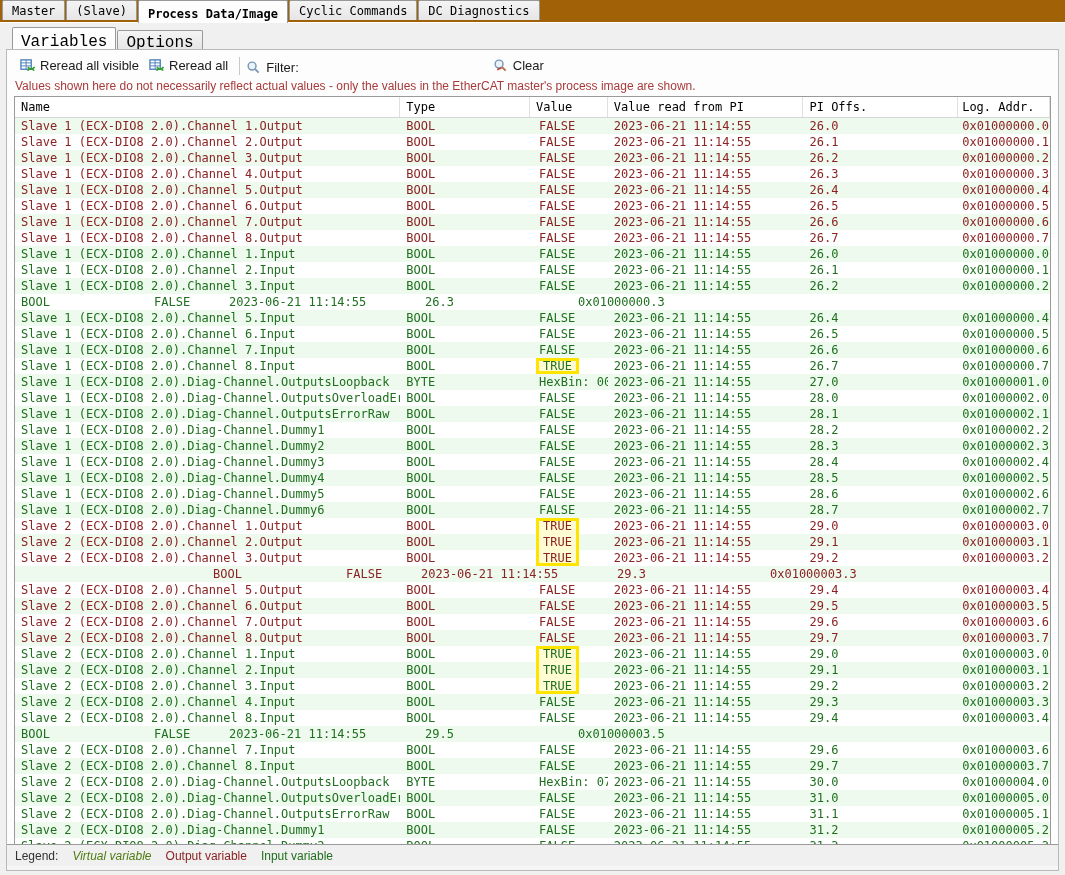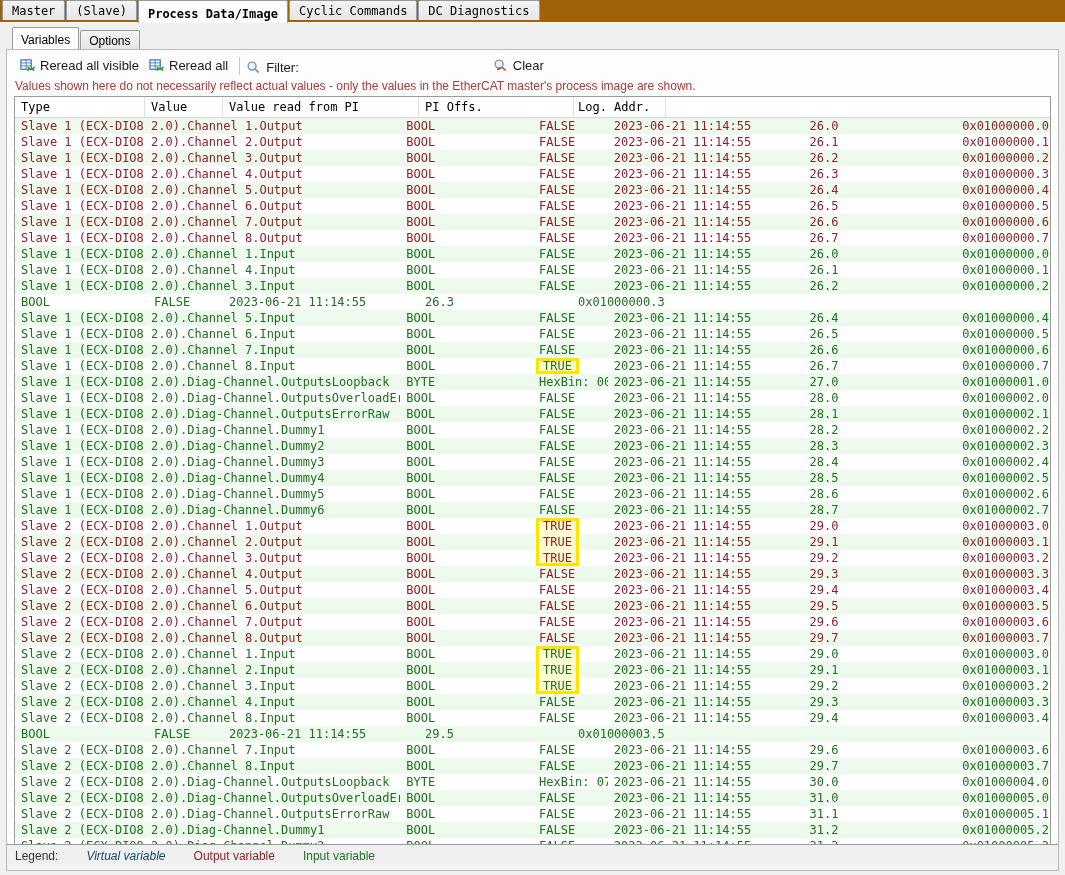--- a/index.html
+++ b/index.html
@@ -13,21 +13,21 @@
               background:linear-gradient(#f4f4f4,#e6e6e6);
               border:1px solid #999; border-bottom:none; border-radius:2px 2px 0 0;
               padding:3px 9px 2px 9px; margin-right:1px; height:20px; cursor:default;
               white-space:nowrap; }
   .main-tab.active { background:#fdfdfd; font-weight:bold; height:23px; padding-top:6px;
                      position:relative; z-index:2; }
 
   
   .sub-tab-wrap { background:#f0f0f0; padding:3px 0 0 12px; height:26px;
                   display:flex; align-items:flex-end; }
-  .sub-tab { font-family:Liberation Sans, sans-serif; font-size:12px; color:#000;
+  .sub-tab { font-family:Liberation Mono, monospace; font-size:16px; color:#000;
              background:linear-gradient(#f4f4f4,#e6e6e6);
              border:1px solid #999; border-bottom:none; border-radius:2px 2px 0 0;
              padding:3px 8px 2px 8px; margin-right:1px; height:19px; white-space:nowrap; }
   .sub-tab.active { background:#fdfdfd; height:22px; padding-top:5px; position:relative; z-index:2; }
 
   
   .panel { position:relative; margin:0 6px 0 6px; width:1053px; height:822px;
            background:#fdfdfd; border:1px solid #b9b9b9; display:flex; flex-direction:column; }
 
   .toolbar { display:flex; align-items:flex-end; height:27px; padding:2px 6px 2px 8px;
@@ -58,24 +58,24 @@
   .c-value{ width:78px;  }
   .c-pi   { width:196px; }
   .c-offs { width:155px; }
   .c-addr { width:92px; padding-left:4px; }
   .val-box { display:inline-block; min-width:40px; height:16px; padding:0 3px; }
   .hl { background:#fffbd2; border-left:3px solid #ffe400; border-right:3px solid #ffe400; padding:0 4px; }
   .hl-top { border-top:3px solid #ffe400; line-height:11px; }
   .hl-bot { border-bottom:3px solid #ffe400; }
 
   
-  .legend { display:flex; align-items:center; gap:28px; height:22px; background:#f0f0f0;
+  .legend { display:flex; align-items:center; gap:14px; height:22px; background:#f0f0f0;
             border-top:1px solid #9a9a9a; margin-top:-1px; padding-left:8px; font-size:12px; }
   .lg-label { color:#333; }
-  .lg-virtual { font-style:italic; color:#0c4a6e; }
+  .lg-virtual { font-style:italic; color:#4d7c0f; }
   .lg-output { color:#8b2323; }
   .lg-input { color:#1e701e; }
   .bottom-fill { flex:1; background:#f5f5f5; }
 </style>
 </head>
 <body>
 
 <div class="main-tabs">
     <div class="main-tab">Master</div>
     <div class="main-tab">(Slave)</div>
@@ -128,20 +128,21 @@
         <line x1="4.5" y1="12.5" x2="9" y2="10.5" stroke="#c23a2a" stroke-width="1.6"></line>
       </svg>
       <span>Clear</span>
     </div>
   </div>
 
   <div class="warning">Values shown here do not necessarily reflect actual values - only the values in the EtherCAT master's process image are shown.</div>
 
   <div class="grid">
     <div class="grid-header">
+        <div class="gh-cell c-name">Name</div>
         <div class="gh-cell c-type">Type</div>
         <div class="gh-cell c-value">Value</div>
         <div class="gh-cell c-pi">Value read from PI</div>
         <div class="gh-cell c-offs">PI Offs.</div>
         <div class="gh-cell c-addr">Log. Addr.</div>
       </div>
     <div class="grid-body">
         <div class="grid-row kind-output alt">
           <div class="gcell c-name">Slave 1 (ECX-DIO8 2.0).Channel 1.Output</div>
           <div class="gcell c-type">BOOL</div>
@@ -208,21 +209,21 @@
         </div>
         <div class="grid-row kind-input alt">
           <div class="gcell c-name">Slave 1 (ECX-DIO8 2.0).Channel 1.Input</div>
           <div class="gcell c-type">BOOL</div>
           <div class="gcell c-value"><span class="val-box">FALSE</span></div>
           <div class="gcell c-pi">2023-06-21 11:14:55</div>
           <div class="gcell c-offs">26.0</div>
           <div class="gcell c-addr">0x01000000.0</div>
         </div>
         <div class="grid-row kind-input">
-          <div class="gcell c-name">Slave 1 (ECX-DIO8 2.0).Channel 4.Input</div>
+          <div class="gcell c-name">Slave 1 (ECX-DIO8 2.0).Channel 2.Input</div>
           <div class="gcell c-type">BOOL</div>
           <div class="gcell c-value"><span class="val-box">FALSE</span></div>
           <div class="gcell c-pi">2023-06-21 11:14:55</div>
           <div class="gcell c-offs">26.1</div>
           <div class="gcell c-addr">0x01000000.1</div>
         </div>
         <div class="grid-row kind-input alt">
           <div class="gcell c-name">Slave 1 (ECX-DIO8 2.0).Channel 3.Input</div>
           <div class="gcell c-type">BOOL</div>
           <div class="gcell c-value"><span class="val-box">FALSE</span></div>
@@ -359,21 +360,20 @@
         </div>
         <div class="grid-row kind-output">
           <div class="gcell c-name">Slave 2 (ECX-DIO8 2.0).Channel 3.Output</div>
           <div class="gcell c-type">BOOL</div>
           <div class="gcell c-value"><span class="val-box hl hl-bot">TRUE</span></div>
           <div class="gcell c-pi">2023-06-21 11:14:55</div>
           <div class="gcell c-offs">29.2</div>
           <div class="gcell c-addr">0x01000003.2</div>
         </div>
         <div class="grid-row kind-output alt">
-          <div class="gcell c-name">Slave 2 (ECX-DIO8 2.0).Channel 4.Output</div>
           <div class="gcell c-type">BOOL</div>
           <div class="gcell c-value"><span class="val-box">FALSE</span></div>
           <div class="gcell c-pi">2023-06-21 11:14:55</div>
           <div class="gcell c-offs">29.3</div>
           <div class="gcell c-addr">0x01000003.3</div>
         </div>
         <div class="grid-row kind-output">
           <div class="gcell c-name">Slave 2 (ECX-DIO8 2.0).Channel 5.Output</div>
           <div class="gcell c-type">BOOL</div>
           <div class="gcell c-value"><span class="val-box">FALSE</span></div>

